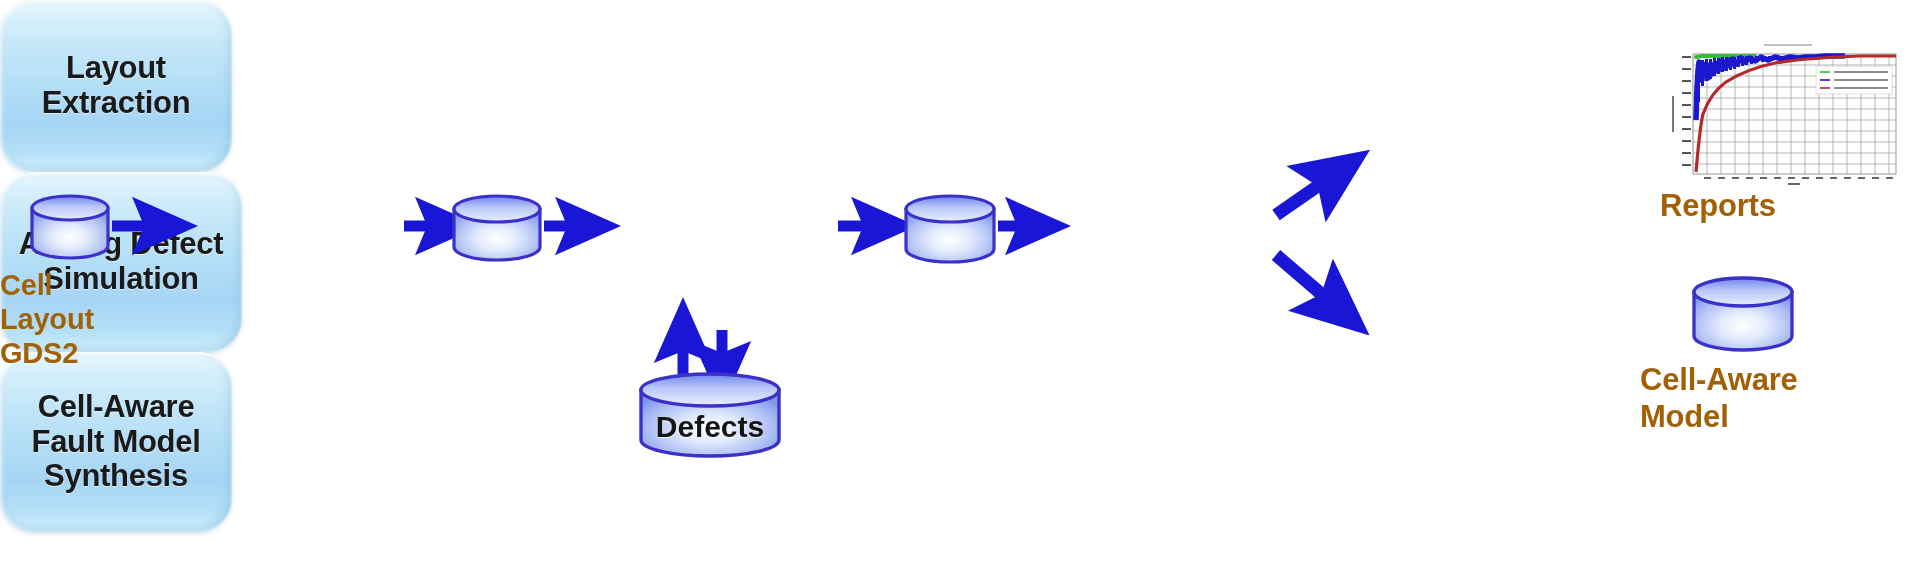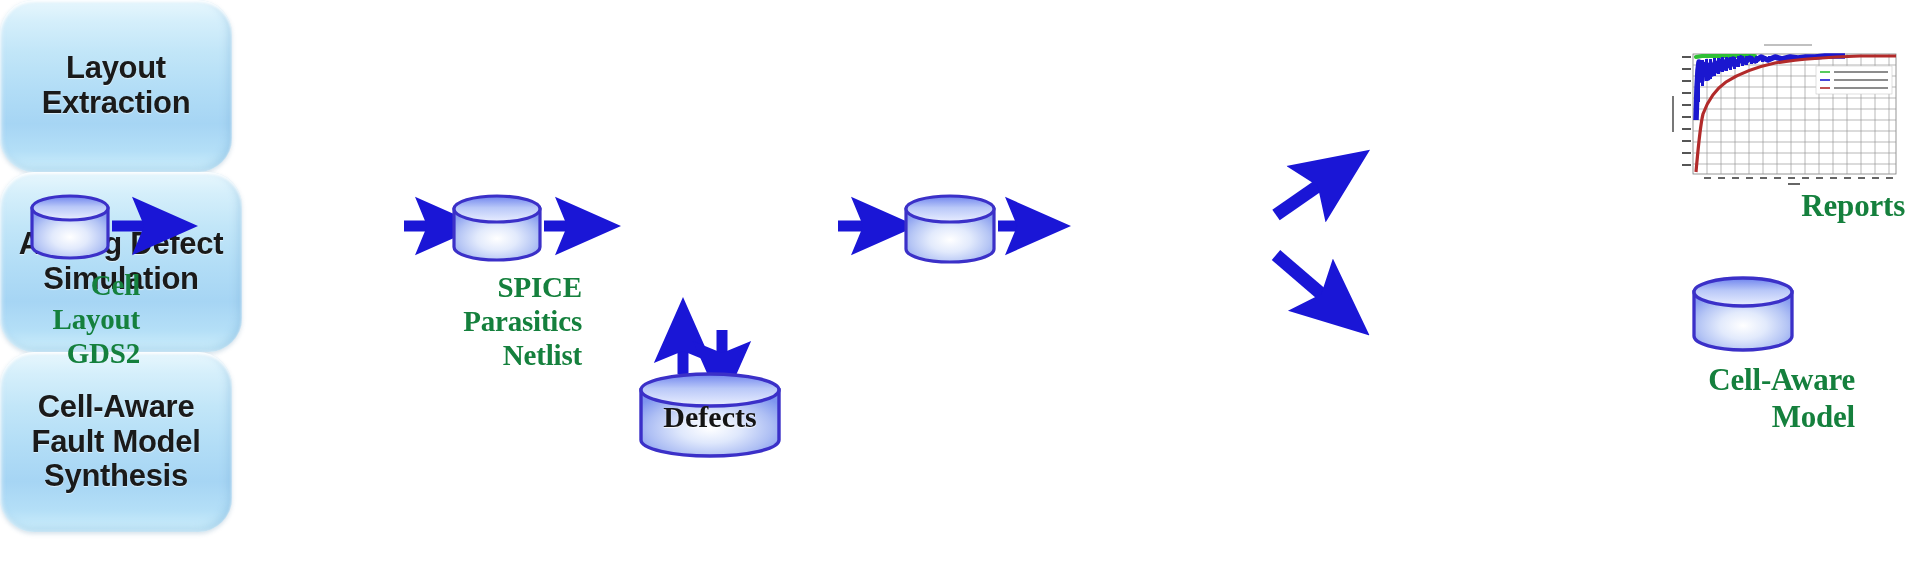--- a/index.html
+++ b/index.html
@@ -62,26 +62,25 @@
     font-weight: bold;
     color: #141414;
     text-shadow: 0 1px 1px rgba(255,255,255,0.85);
     pointer-events: none;
   }
 
   
   .lbl {
     position: absolute;
     font-weight: bold;
-    color: #15803d;
-    text-align: right;
+    color: #a16207;
+    text-align: left;
     line-height: 1.18;
     white-space: pre-line;
     letter-spacing: -0.2px;
-    font-family: Liberation Serif, serif;
   }
 
   
   .arrow-layer {
     position: absolute;
     left: 0; top: 0;
     width: 1920px; height: 569px;
     pointer-events: none;
   }
 
@@ -181,23 +180,20 @@
         <linearGradient id="cylTop2" x1="0" y1="0" x2="0" y2="1">
           <stop offset="0%" stop-color="#6f84ee"></stop>
           <stop offset="45%" stop-color="#b9c8f8"></stop>
           <stop offset="100%" stop-color="#e9eeff"></stop>
         </linearGradient>
       </defs>
       <path d="M4,15 L4,53 A43,13 0 0 0 90,53 L90,15 Z" fill="url(#cylBody2)" stroke="#3b30c8" stroke-width="3.2"></path>
       <ellipse cx="47" cy="15" rx="43" ry="13" fill="url(#cylTop2)" stroke="#3b30c8" stroke-width="3.2"></ellipse>
     </svg>
   </div>
-  <div class="lbl" style="left:412px; top:270px; width:170px; font-size:29px;">SPICE
-Parasitics
-Netlist</div>
 
   <div class="proc-box" style="left:596px; top:148px; width:242px; height:180px;">
     <span class="proc-label" style="font-size:31px;">Analog Defect
 Simulation</span>
   </div>
 
   <div class="cyl" style="left:637px; top:372px; width:146px; height:88px;">
     <svg width="146" height="88" viewBox="0 0 146 88" xmlns="http://www.w3.org/2000/svg">
       <defs>
         <radialGradient id="cylBody3" cx="50%" cy="58%" r="62%">
@@ -208,21 +204,21 @@
         </radialGradient>
         <linearGradient id="cylTop3" x1="0" y1="0" x2="0" y2="1">
           <stop offset="0%" stop-color="#6f84ee"></stop>
           <stop offset="45%" stop-color="#b9c8f8"></stop>
           <stop offset="100%" stop-color="#e9eeff"></stop>
         </linearGradient>
       </defs>
       <path d="M4,18 L4,68 A69,16 0 0 0 142,68 L142,18 Z" fill="url(#cylBody3)" stroke="#3b30c8" stroke-width="3.4"></path>
       <ellipse cx="73" cy="18" rx="69" ry="16" fill="url(#cylTop3)" stroke="#3b30c8" stroke-width="3.4"></ellipse>
     </svg>
-    <span class="cyl-text" style="top:28px; font-size:30px;font-family:Liberation Serif, serif;">Defects</span>
+    <span class="cyl-text" style="top:38px; font-size:30px;">Defects</span>
   </div>
 
   <div class="cyl" style="left:902px; top:194px; width:96px; height:70px;">
     <svg width="96" height="70" viewBox="0 0 96 70" xmlns="http://www.w3.org/2000/svg">
       <defs>
         <radialGradient id="cylBody4" cx="50%" cy="58%" r="62%">
           <stop offset="0%" stop-color="#ffffff"></stop>
           <stop offset="38%" stop-color="#e2eafc"></stop>
           <stop offset="72%" stop-color="#b6c6f5"></stop>
           <stop offset="100%" stop-color="#8a9ff0"></stop>

